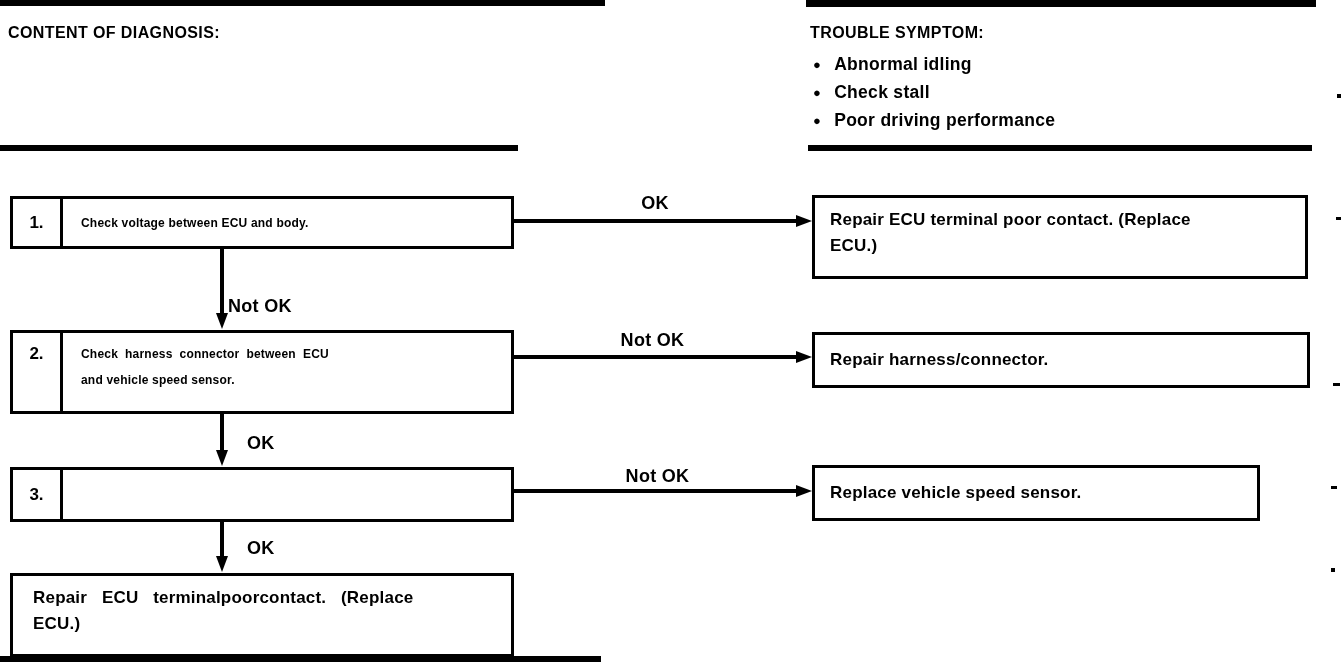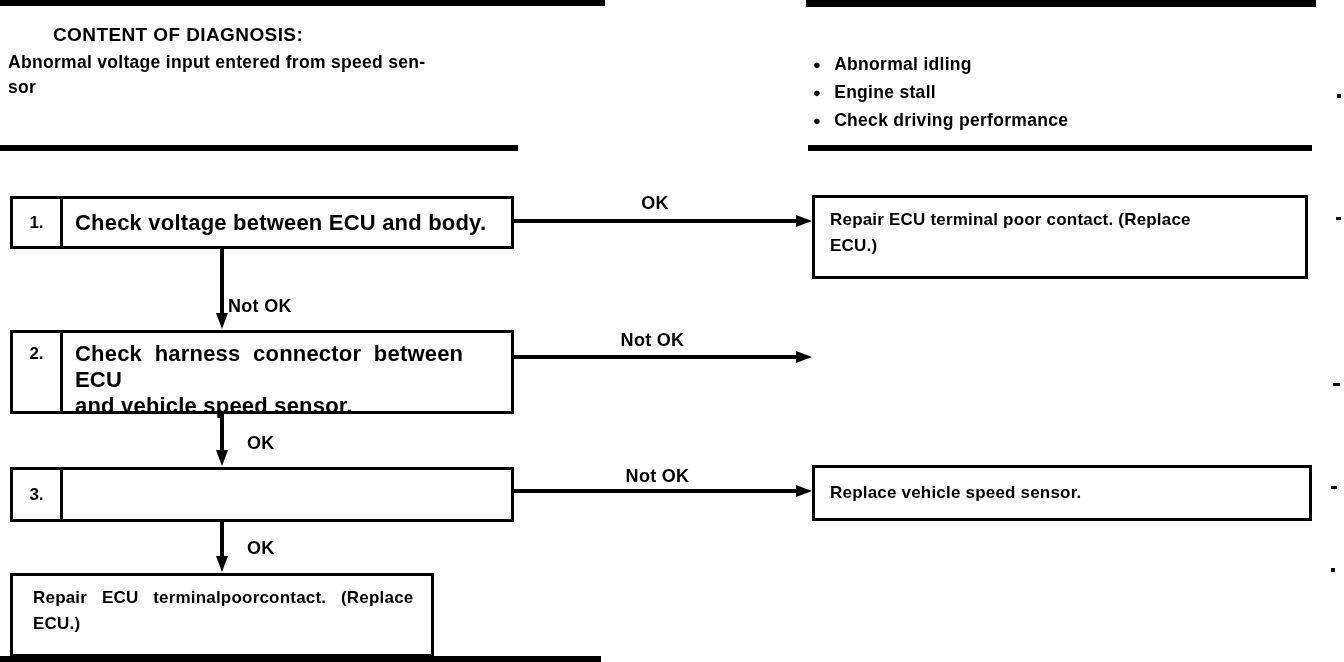--- a/index.html
+++ b/index.html
@@ -2,37 +2,37 @@
 <html><head>
 <meta charset="utf-8">
 <style>
   html,body{margin:0;padding:0;background:#fff;}
   .page{
     position:relative;width:1344px;height:662px;background:#ffffff;
     font-family:"Liberation Sans",sans-serif;font-weight:700;color:#000;
     overflow:hidden;
   }
   .rule{position:absolute;background:#000;}
-  .hdr-title{position:absolute;font-size:19px;letter-spacing:.4px;white-space:pre;margin-left:45px;}
+  .hdr-title{position:absolute;font-size:16px;letter-spacing:.4px;white-space:pre;}
   .hdr-body{position:absolute;font-size:17.5px;line-height:25px;white-space:pre-wrap;letter-spacing:.3px;}
   .bullets{position:absolute;display:flex;flex-direction:column;gap:7px;}
   .bullet-row{display:flex;align-items:center;font-size:17.5px;letter-spacing:.3px;}
   .bullet-glyph{font-size:13px;margin-right:13px;line-height:21px;}
   .stepbox{
     position:absolute;border:3px solid #000;box-sizing:border-box;
     display:flex;background:#fff;
   }
   .numcell{
     width:47px;border-right:3px solid #000;display:flex;
     align-items:center;justify-content:center;font-size:17px;flex:none;
   }
   .numcell.top{align-items:flex-start;padding-top:11px;}
   .boxtext{
-    flex:1;display:flex;align-items:center;padding-left:12px;padding-right:6px;
-    font-size:22px;line-height:26px;white-space:pre-wrap;letter-spacing:.2px;
+    flex:1;display:flex;align-items:center;padding-left:18px;padding-right:6px;
+    font-size:12px;line-height:26px;white-space:pre-wrap;letter-spacing:.2px;
   }
   .boxtext.top{align-items:flex-start;padding-top:8px;}
   .resultbox{
     position:absolute;border:3px solid #000;box-sizing:border-box;background:#fff;
     font-size:17px;line-height:26px;white-space:pre-wrap;letter-spacing:.2px;
     display:flex;align-items:center;padding-left:15px;padding-right:4px;
   }
   .resultbox.top{align-items:flex-start;padding-top:9px;}
   .hline{position:absolute;height:4px;background:#000;}
   .vline{position:absolute;width:4px;background:#000;}
@@ -49,59 +49,59 @@
 
 <div class="page">
 
   <div class="rule" style="left:0;top:2;width:605px;height:6px;"></div>
   <div class="rule" style="left:806px;top:0;width:510px;height:7px;"></div>
   <div class="rule" style="left:0;top:145px;width:518px;height:6px;"></div>
   <div class="rule" style="left:808px;top:145px;width:504px;height:6px;"></div>
   <div class="rule" style="left:0;top:656px;width:601px;height:6px;"></div>
 
   <div class="hdr-title" style="left:8px;top:24px;">CONTENT OF DIAGNOSIS:</div>
-  <div class="hdr-body" style="left:8px;top:50px;width:520px;">Abnormal voltage input entered from speed sen-
-sor</div>
 
+  <div class="hdr-title" style="left:810px;top:24px;">TROUBLE SYMPTOM:</div>
   <div class="bullets" style="left:813px;top:54px;">
     <div class="bullet-row">
       <span class="bullet-glyph">●</span>
       <span>Abnormal idling</span>
     </div>
     <div class="bullet-row">
       <span class="bullet-glyph">●</span>
-      <span>Engine stall</span>
+      <span>Check stall</span>
     </div>
     <div class="bullet-row">
       <span class="bullet-glyph">●</span>
-      <span>Check driving performance</span>
+      <span>Poor driving performance</span>
     </div>
   </div>
 
   <div class="stepbox" style="left:10px;top:196px;width:504px;height:53px;">
     <div class="numcell">1.</div>
     <div class="boxtext">Check voltage between ECU and body.</div>
   </div>
 
   <div class="stepbox" style="left:10px;top:330px;width:504px;height:84px;">
     <div class="numcell top">2.</div>
     <div class="boxtext top">Check  harness  connector  between  ECU
 and vehicle speed sensor.</div>
   </div>
 
   <div class="stepbox" style="left:10px;top:467px;width:504px;height:55px;">
     <div class="numcell">3.</div>
   </div>
 
-  <div class="resultbox top" style="left:10px;top:573px;width:424px;height:84px;padding-left:20px;">Repair   ECU   terminalpoorcontact.   (Replace
+  <div class="resultbox top" style="left:10px;top:573px;width:504px;height:84px;padding-left:20px;">Repair   ECU   terminalpoorcontact.   (Replace
 ECU.)</div>
 
   <div class="resultbox top" style="left:812px;top:195px;width:496px;height:84px;">Repair ECU terminal poor contact. (Replace
 ECU.)</div>
-  <div class="resultbox" style="left:812px;top:465px;width:500px;height:56px;">Replace vehicle speed sensor.</div>
+  <div class="resultbox" style="left:812px;top:332px;width:498px;height:56px;">Repair harness/connector.</div>
+  <div class="resultbox" style="left:812px;top:465px;width:448px;height:56px;">Replace vehicle speed sensor.</div>
 
   <div class="hline" style="left:513px;top:219px;width:286px;"></div>
   <div class="head-right" style="left:796px;top:215px;"></div>
   <div class="cond center" style="left:615px;top:193px;width:80px;">OK</div>
 
   <div class="hline" style="left:513px;top:355px;width:286px;"></div>
   <div class="head-right" style="left:796px;top:351px;"></div>
   <div class="cond center" style="left:600px;top:330px;width:105px;">Not OK</div>
 
   <div class="hline" style="left:513px;top:489px;width:286px;"></div>

